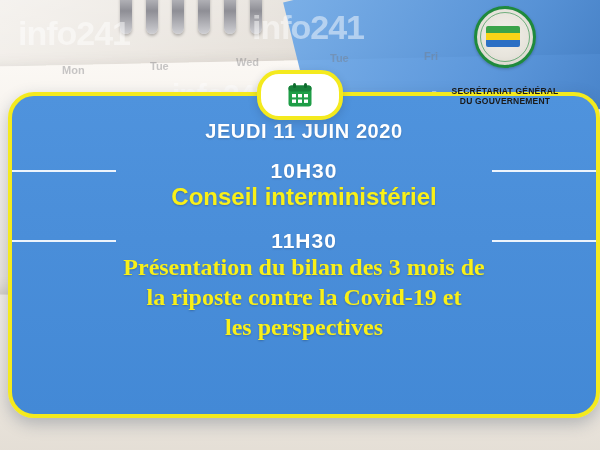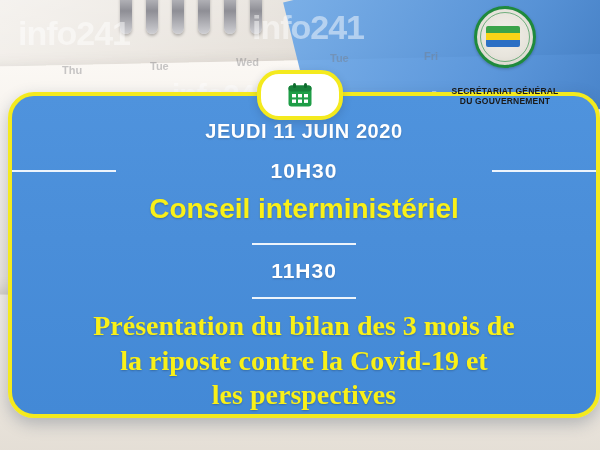--- a/index.html
+++ b/index.html
@@ -150,22 +150,21 @@
   }
   .time-row .time {
     font-size: 21px;
     font-weight: 700;
     letter-spacing: 1px;
     color: #ffffff;
     text-shadow: 0 1px 2px rgba(0,0,0,0.18);
   }
 
   .item-title {
-    margin-top: 10px;
-    font-size: 28px;
+    font-size: 24px;
     font-weight: 800;
     color: #f9f018;
     text-shadow: 0 1px 2px rgba(0,0,0,0.22);
   }
   .item-title.multi {
     line-height: 1.24;
     padding: 0 40px;
     font-family: Liberation Serif, serif;
   }
 
@@ -259,21 +258,21 @@
   <div class="bg-blue-sheet"></div>
   <div class="bg-rings">
     <span></span>
       <span></span>
       <span></span>
       <span></span>
       <span></span>
       <span></span>
   </div>
 
-  <div class="cal-lbl" style="left:62px; top:64px;">Thu</div>
+  <div class="cal-lbl" style="left:62px; top:64px;">Mon</div>
   <div class="cal-lbl" style="left:150px; top:60px;">Tue</div>
   <div class="cal-lbl" style="left:236px; top:56px;">Wed</div>
   <div class="cal-lbl" style="left:330px; top:52px;">Tue</div>
   <div class="cal-lbl" style="left:424px; top:50px;">Fri</div>
 
   <div class="cal-num" style="left:84px;  top:182px; font-size:19px;">13</div>
   <div class="cal-num" style="left:186px; top:178px; font-size:19px;">14</div>
   <div class="cal-num" style="left:288px; top:230px; font-size:19px;">15</div>
   <div class="cal-num" style="left:394px; top:246px; font-size:19px;">16</div>
   <div class="cal-num" style="left:506px; top:258px; font-size:19px;">17</div>
@@ -316,21 +315,21 @@
     <div class="panel-inner">
       <div class="date-line">JEUDI 11 JUIN 2020</div>
 
       <div class="time-row">
         <div class="rule"></div>
         <div class="time">10H30</div>
         <div class="rule"></div>
       </div>
       <div class="item-title">Conseil interministériel</div>
 
-      <div class="time-row" style="margin-top:18px;flex-direction:column;">
+      <div class="time-row" style="margin-top:18px;">
         <div class="rule"></div>
         <div class="time">11H30</div>
         <div class="rule"></div>
       </div>
       <div class="item-title multi">
         <div>Présentation du bilan des 3 mois de</div>
         <div>la riposte contre la Covid-19 et</div>
         <div>les perspectives</div>
       </div>
     </div>

